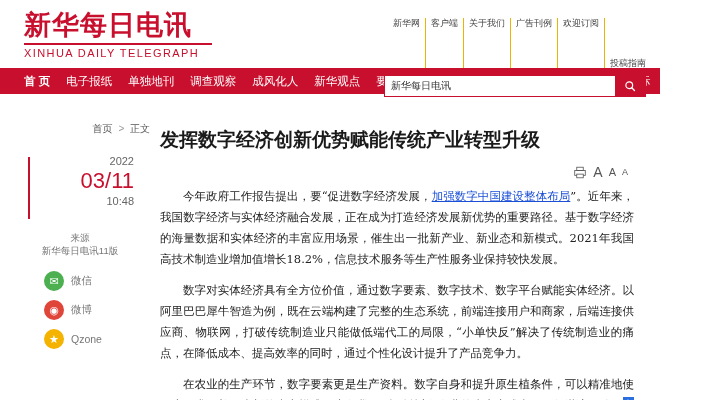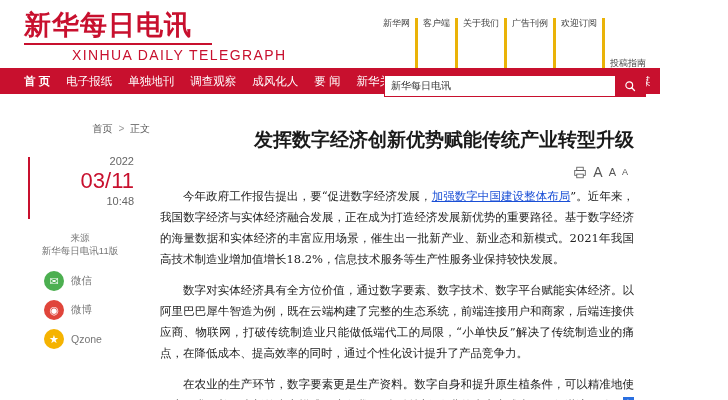--- a/index.html
+++ b/index.html
@@ -29,44 +29,43 @@
     letter-spacing: 1px;
     line-height: 30px;
   }
   .logo-rule {
     width: 188px;
     height: 2px;
     background: #c8102e;
     margin: 3px 0 2px 0;
   }
   .logo-sub {
-    font-size: 14px;
+    font-size: 11px;
     color: #c8102e;
     letter-spacing: 1.4px;
     font-family: "Liberation Sans", sans-serif;
-    margin-left: 48px;
   }
 
   .header-right {
     position: absolute;
     right: 14px;
     top: 18px;
     width: 262px;
   }
   .toplinks {
     display: flex;
     justify-content: flex-end;
     gap: 0;
     font-size: 9px;
     color: #444;
     margin-bottom: 7px;
   }
   .toplinks span {
     padding: 0 5px;
-    border-right: 3px solid #eab308;
+    border-right: 1px solid #eab308;
     line-height: 10px;
     white-space: nowrap;
   }
   .toplinks span:last-child { border-right: none; padding-right: 0; margin-top: 40px; }
 
   .searchbar {
     display: flex;
     align-items: center;
     border: 1px solid #c8102e;
     height: 22px;
@@ -181,21 +180,21 @@
   .ic-qzone  { background: #f5b301; }
   .share-label { font-size: 10.5px; color: #777; }
 
   
   .article {
     flex: 1;
     padding: 6px 26px 0 10px;
     min-width: 0;
   }
   .headline {
-    text-align: right;
+    text-align: left;
     font-family: "DejaVu Serif", serif;
     font-weight: bold;
     font-size: 19px;
     color: #1a1a1a;
     line-height: 30px;
     margin: 18px 0 4px 0;
   }
   .tools {
     display: flex;
     justify-content: flex-end;
@@ -255,20 +254,21 @@
       </div>
     </div>
   </div>
 
   <div class="nav">
     <div class="nav-item first">首 页</div>
     <div class="nav-item">电子报纸</div>
     <div class="nav-item">单独地刊</div>
     <div class="nav-item">调查观察</div>
     <div class="nav-item">成风化人</div>
+    <div class="nav-item">新华观点</div>
     <div class="nav-item">要 闻</div>
     <div class="nav-item">新华关注</div>
     <div class="nav-item">新华纵深</div>
     <div class="nav-item">新华体育</div>
     <div class="nav-item">新华国际</div>
     <div class="nav-item">新华视媒</div>
 
   </div>
 
   <div class="content">

